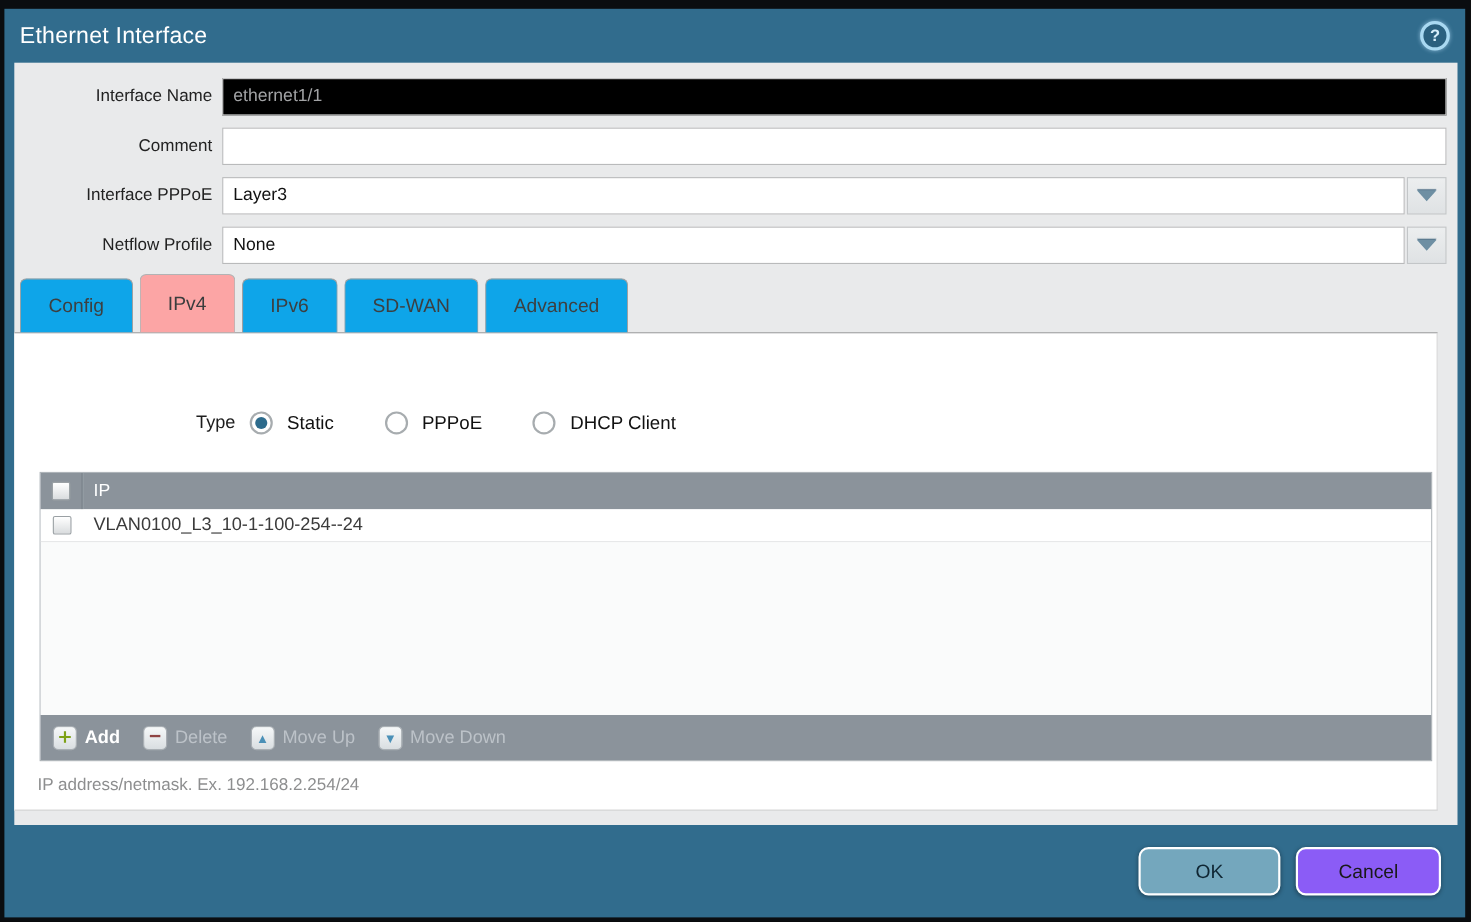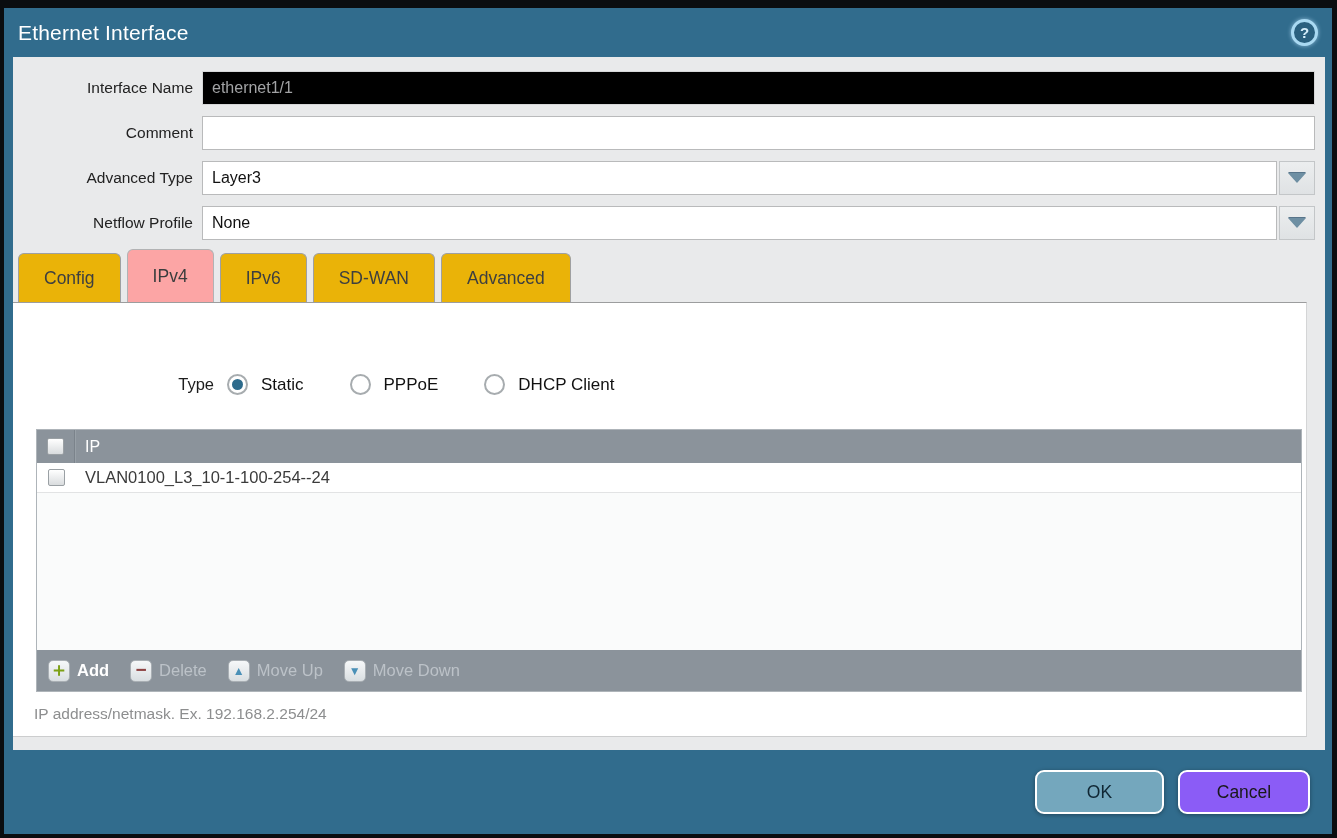--- a/index.html
+++ b/index.html
@@ -31,21 +31,21 @@
   .combo-display { flex:1; height:34px; border:1px solid #b9babb; background:#fff; padding:0 9px; font-size:16px;
         color:#111; display:flex; align-items:center; }
   .dd-btn { width:36px; height:34px; margin-left:2px; background:linear-gradient(#eceeef,#dfe2e4);
         border:1px solid #c3c6c8; display:flex; align-items:center; justify-content:center; cursor:pointer; }
   .dd-tri { width:0; height:0; border-left:9px solid transparent; border-right:9px solid transparent;
         border-top:10px solid #6e8fa3; filter:drop-shadow(0 -1px 0 #57748a); }
 
   
   .tabs { position:absolute; left:0; top:196px; height:49px; display:flex; align-items:flex-end; padding-left:5px; z-index:3; }
   .tab { height:49px; padding:0 25px; display:flex; align-items:center; font-size:17.5px; color:#3d3f40;
-        background:#eab308; border:1px solid #9fa0a1; border-bottom:none; border-radius:6px 6px 0 0;
+        background:#0ea5e9; border:1px solid #9fa0a1; border-bottom:none; border-radius:6px 6px 0 0;
         margin-right:6px; cursor:pointer; white-space:nowrap; }
   .tab.active { background:#fca5a5; height:53px; color:#3a3c3d; border-color:#b2b3b4; position:relative; z-index:4; }
 
   
   .panel { position:absolute; left:0; top:245px; width:1294px; height:435px; background:#fff;
         border-top:1px solid #9c9d9e; border-right:1px solid #d4d5d6; border-bottom:1px solid #cccdce; z-index:2; }
 
   .sdwan-row { position:absolute; left:0; top:22px; display:flex; align-items:center; }
   .checkbox { width:18px; height:18px; border:1px solid #9aa0a4; border-radius:2px;
         background:linear-gradient(#ffffff,#d9dcde); flex:none; }
@@ -118,21 +118,21 @@
             <input class="tf" disabled="" value="ethernet1/1" style="">
           </span>
         </div>
         <div class="form-row">
           <span class="form-label">Comment</span>
           <span class="field-wrap">
             <input class="tf" style="">
           </span>
         </div>
         <div class="form-row">
-          <span class="form-label">Advanced Type</span>
+          <span class="form-label">Interface PPPoE</span>
           <span class="field-wrap">
             <span class="combo-display">Layer3</span>
             <span class="dd-btn">
               <span class="dd-tri"></span>
             </span>
           </span>
         </div>
         <div class="form-row">
           <span class="form-label">Netflow Profile</span>
           <span class="field-wrap">

